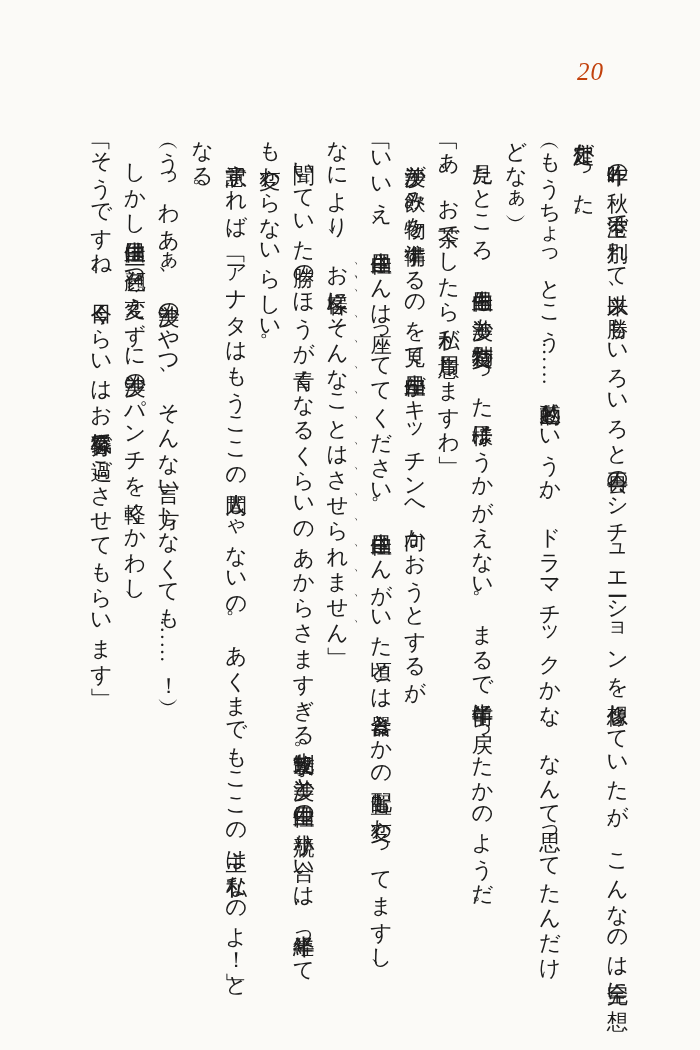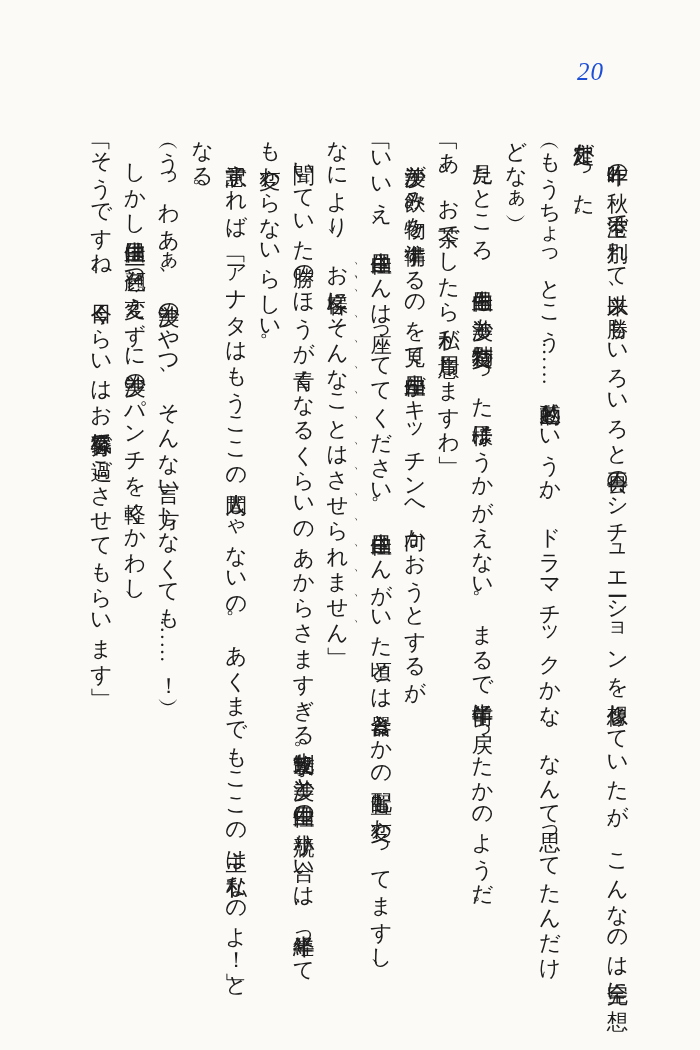--- a/index.html
+++ b/index.html
@@ -17,21 +17,21 @@
     position: relative;
     width: 700px;
     height: 1050px;
   }
   .page-number {
     position: absolute;
     top: 58px;
     left: 577px;
     font-size: 25px;
     font-style: italic;
-    color: #1d4ed8;
+    color: #c2410c;
     letter-spacing: 1px;
   }
   .body-text {
     position: absolute;
     top: 126px;
     right: 67px;
     width: 575px;
     height: 868px;
     writing-mode: vertical-rl;
     -webkit-writing-mode: vertical-rl;

